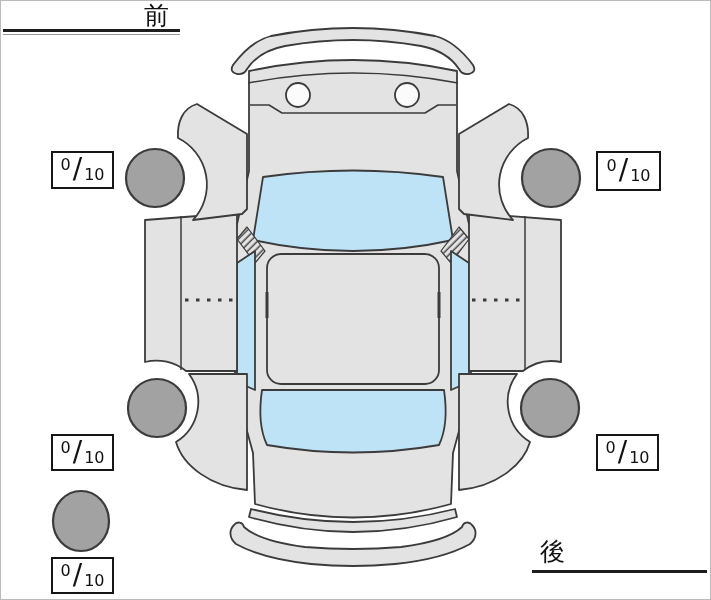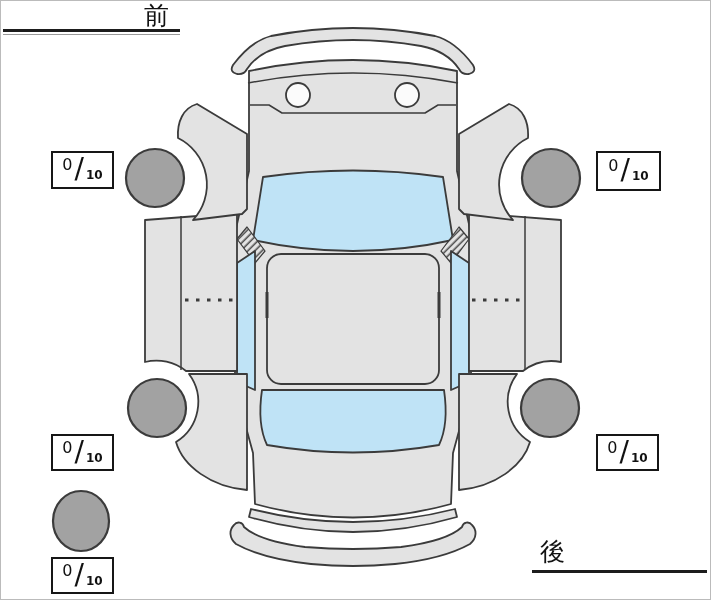--- a/index.html
+++ b/index.html
@@ -9,21 +9,21 @@
     font-family:"DejaVu Sans","Liberation Sans",sans-serif;color:#111111;
   }
   .car-svg{position:absolute;left:0;top:0;width:709px;height:598px;}
   .score-box{
     position:absolute;background:#ffffff;border:2px solid #161616;
     display:flex;align-items:center;justify-content:center;gap:2px;
     box-sizing:border-box;line-height:1;
   }
   .score-num{font-size:16px;transform:translateY(-5px);}
   .score-slash{font-size:28px;font-weight:400;transform:translateY(-1px);}
-  .score-den{font-size:12px;font-weight:bold;transform:translateY(5px);}
+  .score-den{font-size:16px;font-weight:normal;transform:translateY(5px);}
   .orient-label{position:absolute;font-size:25px;line-height:1.1;white-space:nowrap;}
   .orient-front{left:0;top:1px;width:179px;text-align:right;padding-right:11px;box-sizing:border-box;}
   .orient-rear{left:539px;top:537px;}
   .rule{position:absolute;background:#1d1d1d;}
   .rule-front-main{left:2px;top:28px;width:177px;height:3px;}
   .rule-front-sub{left:2px;top:33px;width:177px;height:1px;background:#9a9a9a;}
   .rule-rear-main{left:531px;top:569px;width:175px;height:3px;}
 </style>
 </head>
 <body>

